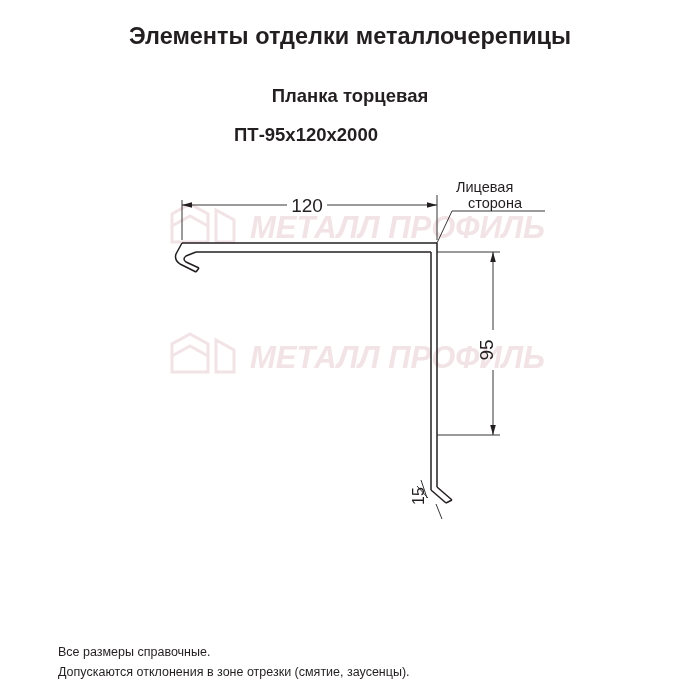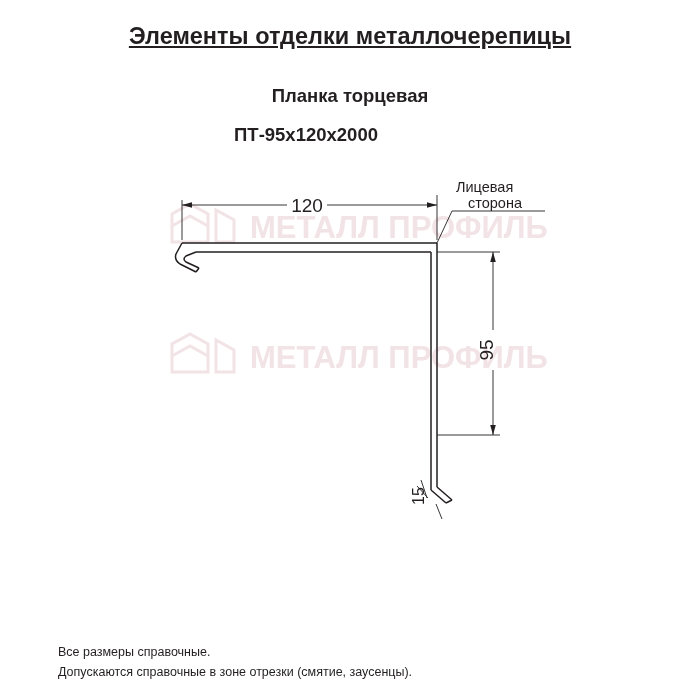--- a/index.html
+++ b/index.html
@@ -24,21 +24,20 @@
     top: 22px;
     left: 0;
     width: 700px;
     text-align: center;
   }
   .main-title {
     font-size: 23.5px;
     font-weight: bold;
     letter-spacing: 0px;
     line-height: 1.2;
-    text-decoration: underline;
   }
   .sub-title {
     position: absolute;
     top: 85px;
     left: 0;
     width: 700px;
     text-align: center;
     font-size: 18.5px;
     font-weight: bold;
   }
@@ -55,20 +54,21 @@
     position: absolute;
     top: 0;
     left: 0;
     width: 700px;
     height: 700px;
   }
   .watermark {
     position: absolute;
     pointer-events: none;
     user-select: none;
+    font-style: italic;
   }
   .wm1 { top: 198px; left: 168px; }
   .wm2 { top: 328px; left: 168px; }
   .footer {
     position: absolute;
     left: 22px;
     bottom: 18px;
     font-size: 12.5px;
     line-height: 1.55;
   }
@@ -159,16 +159,16 @@
     <g stroke="#231f20" stroke-width="0.9" fill="none">
       <path d="M437 243 L452 211"></path>
       <path d="M452 211 L545 211"></path>
     </g>
     <text x="456" y="192" font-family="Liberation Sans, sans-serif" font-size="14.5" fill="#231f20">Лицевая</text>
     <text x="468" y="208" font-family="Liberation Sans, sans-serif" font-size="14.5" fill="#231f20">сторона</text>
   </svg>
 
   <div class="footer">
     <div>Все размеры справочные.</div>
-    <div>Допускаются справочные в зоне отрезки (смятие, заусенцы).</div>
+    <div>Допускаются отклонения в зоне отрезки (смятие, заусенцы).</div>
   </div>
 
 </div>
 
 </body></html>

